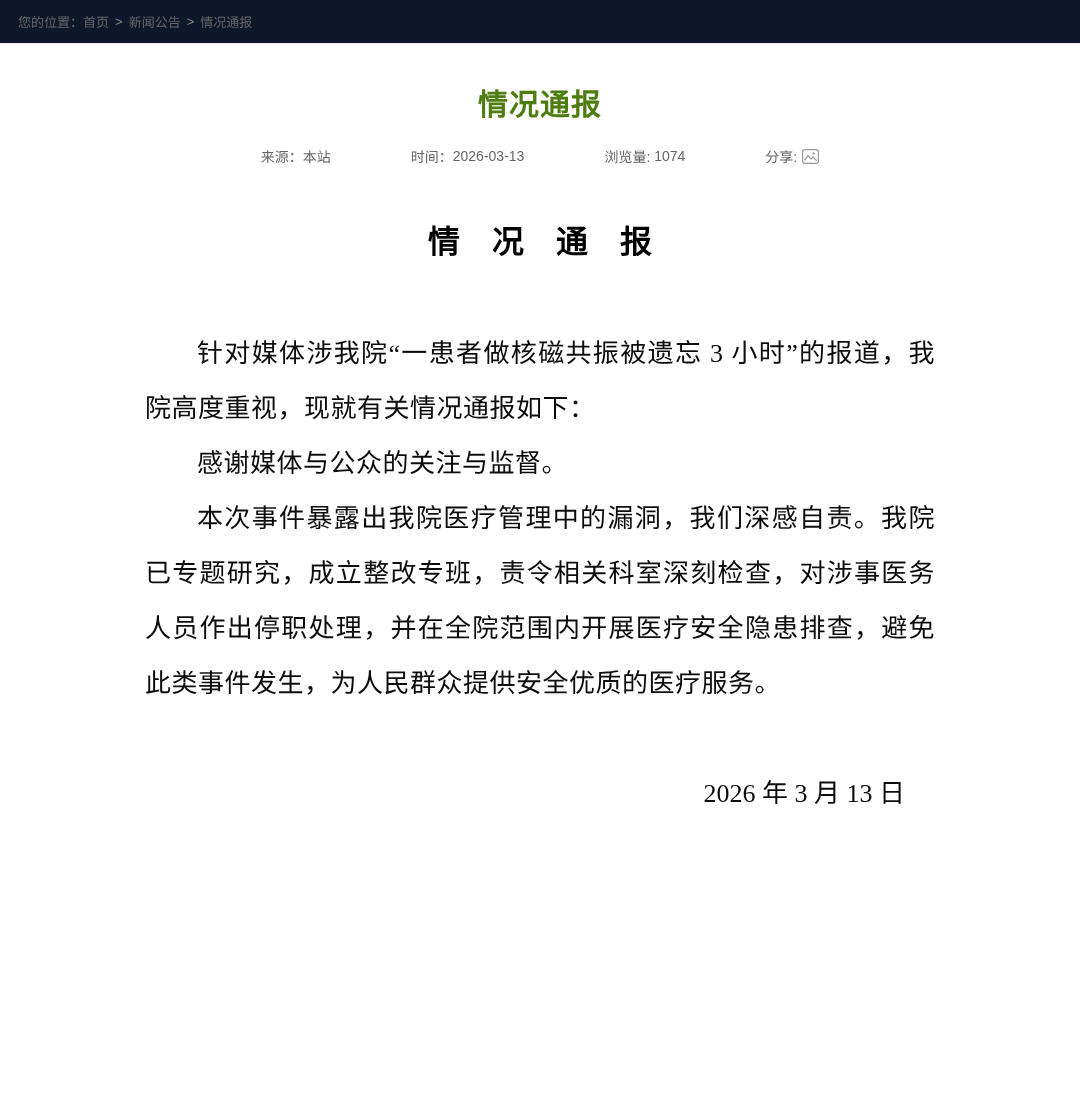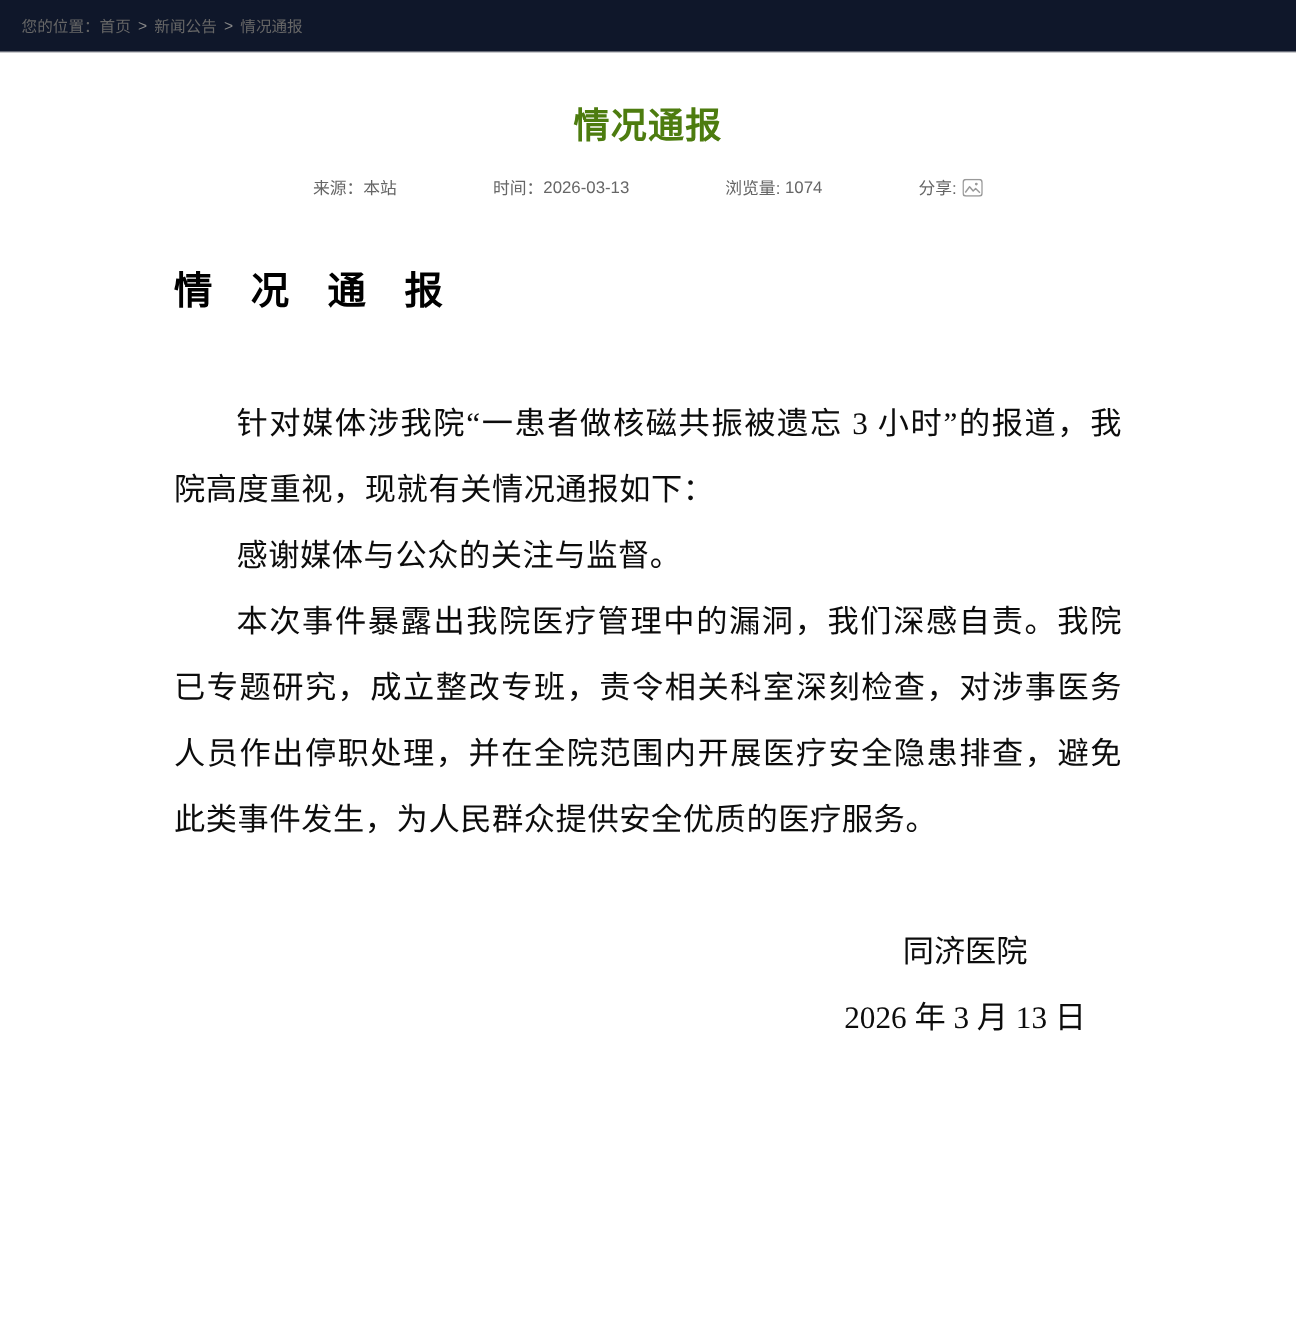--- a/index.html
+++ b/index.html
@@ -65,20 +65,21 @@
   }
 
   
   .doc {
     margin-top: 50px;
     font-family: "Liberation Serif", "DejaVu Serif", serif;
     color: #0c0c0c;
   }
   .doc-title {
     margin: 0 0 64px 0;
+    text-align: center;
     font-size: 32px;
     font-weight: 700;
     color: #000000;
   }
   .doc p {
     margin: 0;
     font-size: 26px;
     line-height: 55px;
     text-align: justify;
     text-indent: 2em;
@@ -135,18 +136,17 @@
   </div>
 
   <article class="doc">
     <h2 class="doc-title">情　况　通　报</h2>
 
     <p>针对媒体涉我院“一患者做核磁共振被遗忘 3 小时”的报道，我院高度重视，现就有关情况通报如下：</p>
     <p>感谢媒体与公众的关注与监督。</p>
     <p>本次事件暴露出我院医疗管理中的漏洞，我们深感自责。我院已专题研究，成立整改专班，责令相关科室深刻检查，对涉事医务人员作出停职处理，并在全院范围内开展医疗安全隐患排查，避免此类事件发生，为人民群众提供安全优质的医疗服务。</p>
 
     <div class="signature">
-      <div class="sig-name">同济医院</div>
       <div class="sig-date">2026 年 3 月 13 日</div>
     </div>
   </article>
 
 </main>
 
 </body></html>

